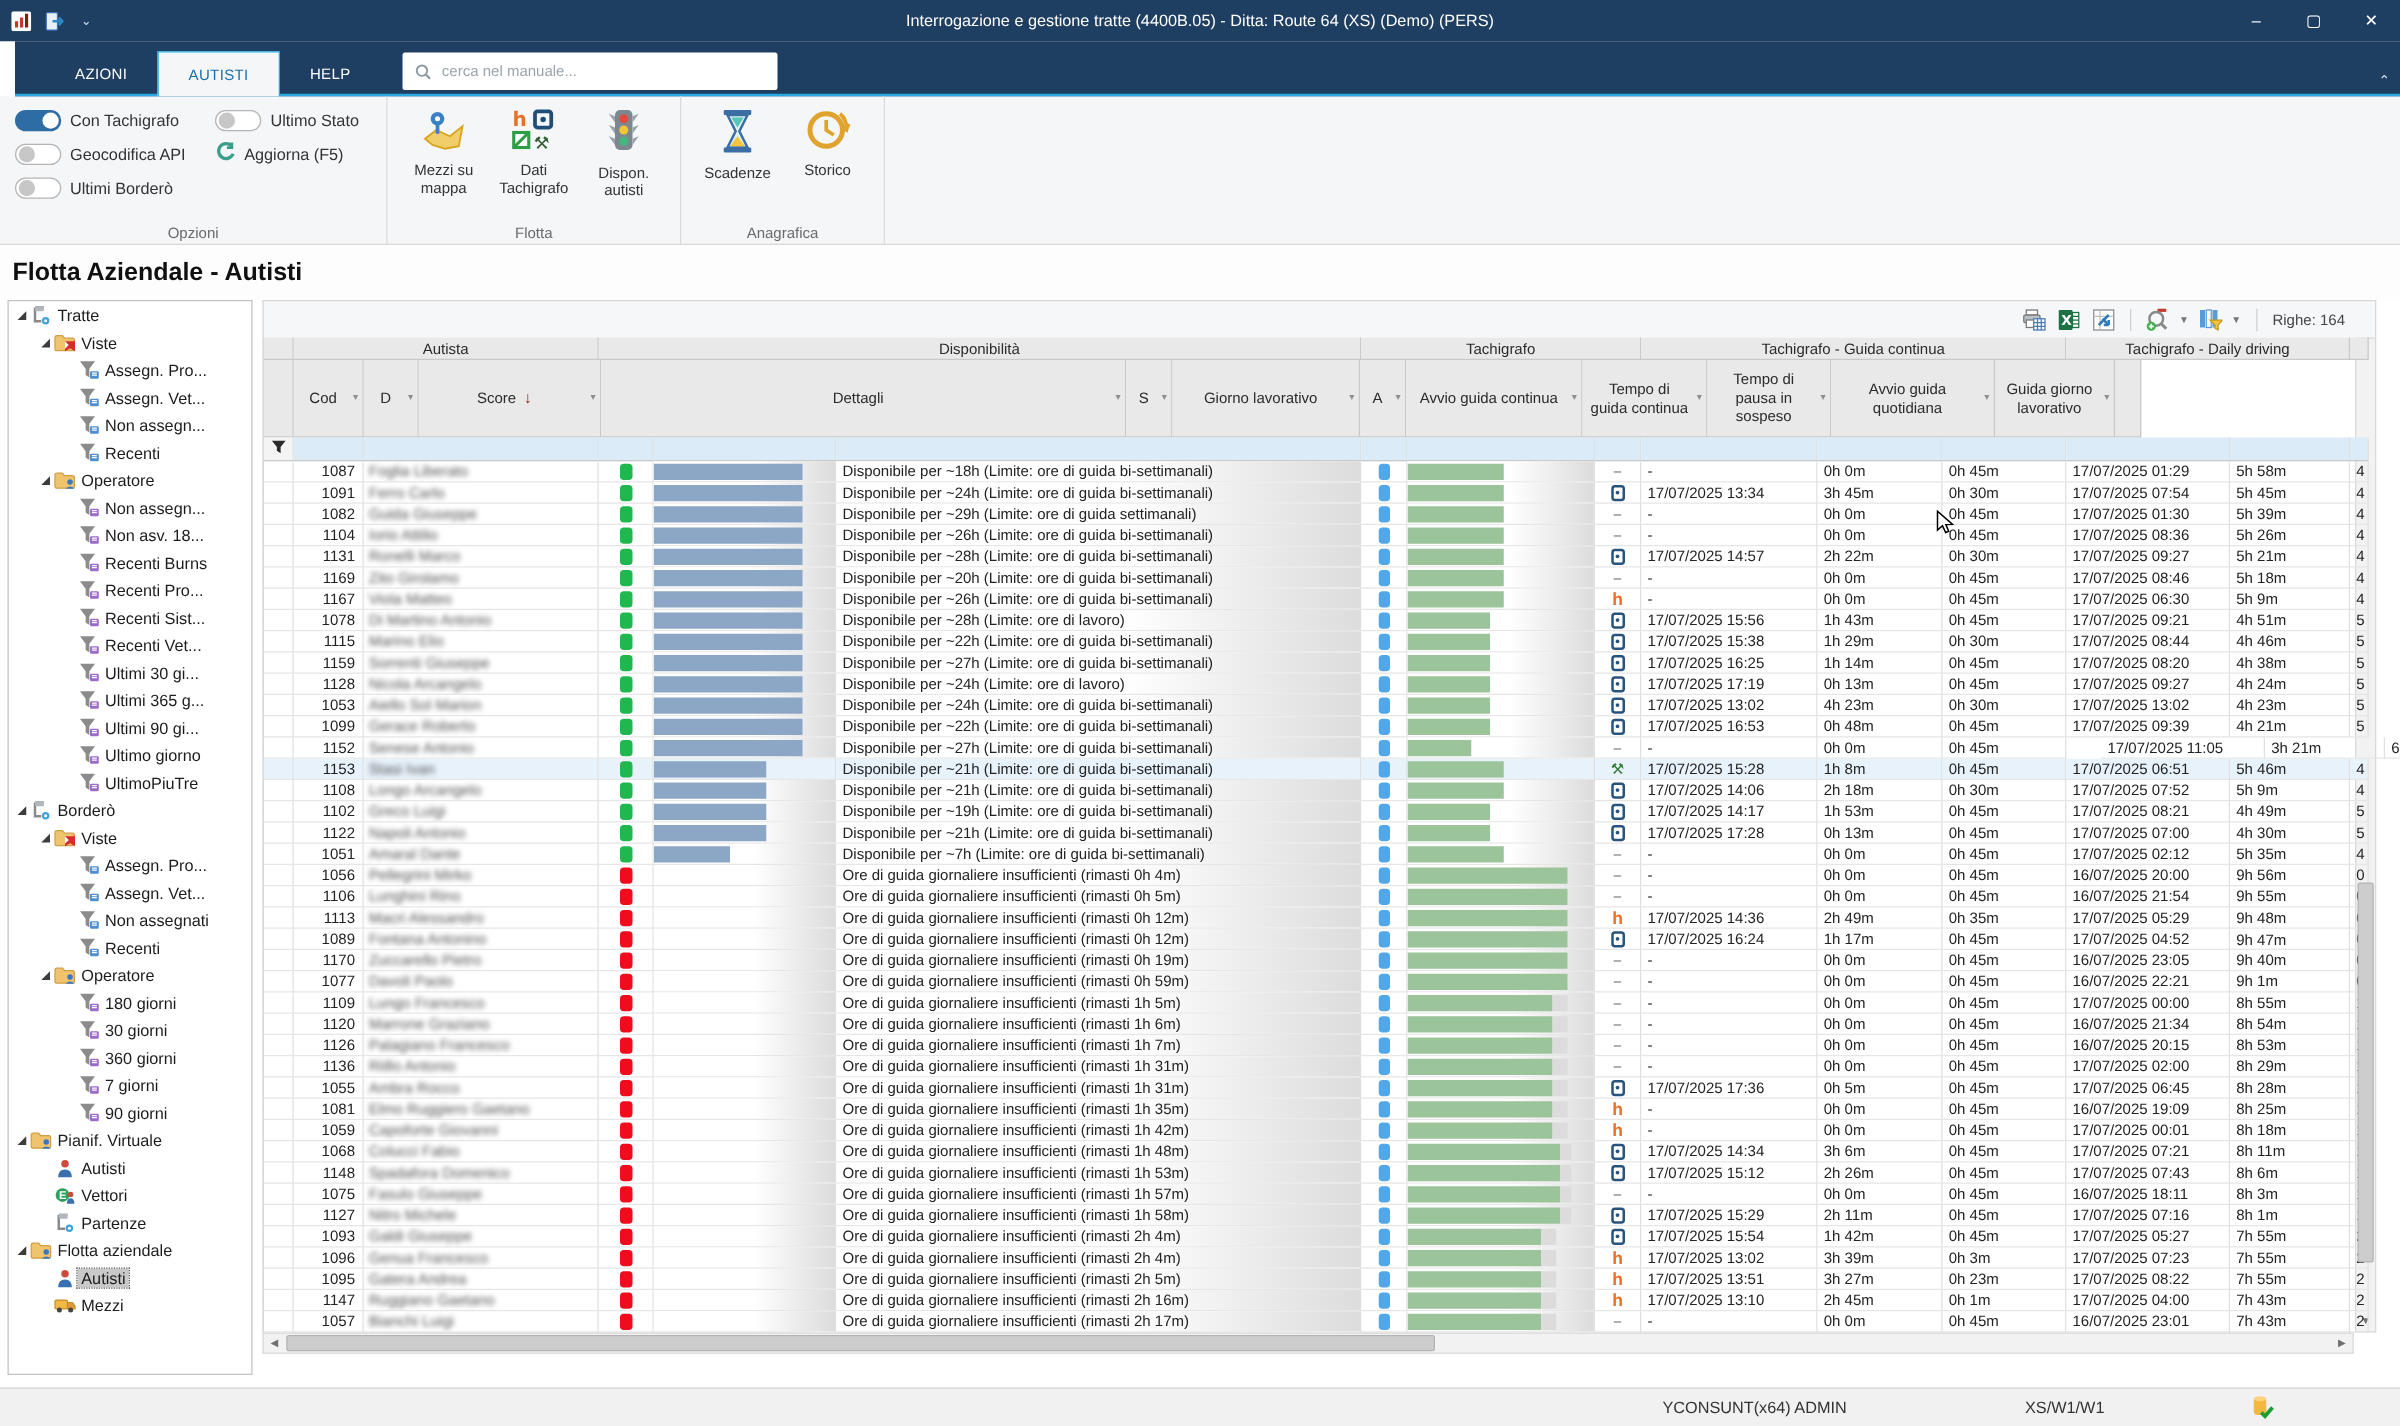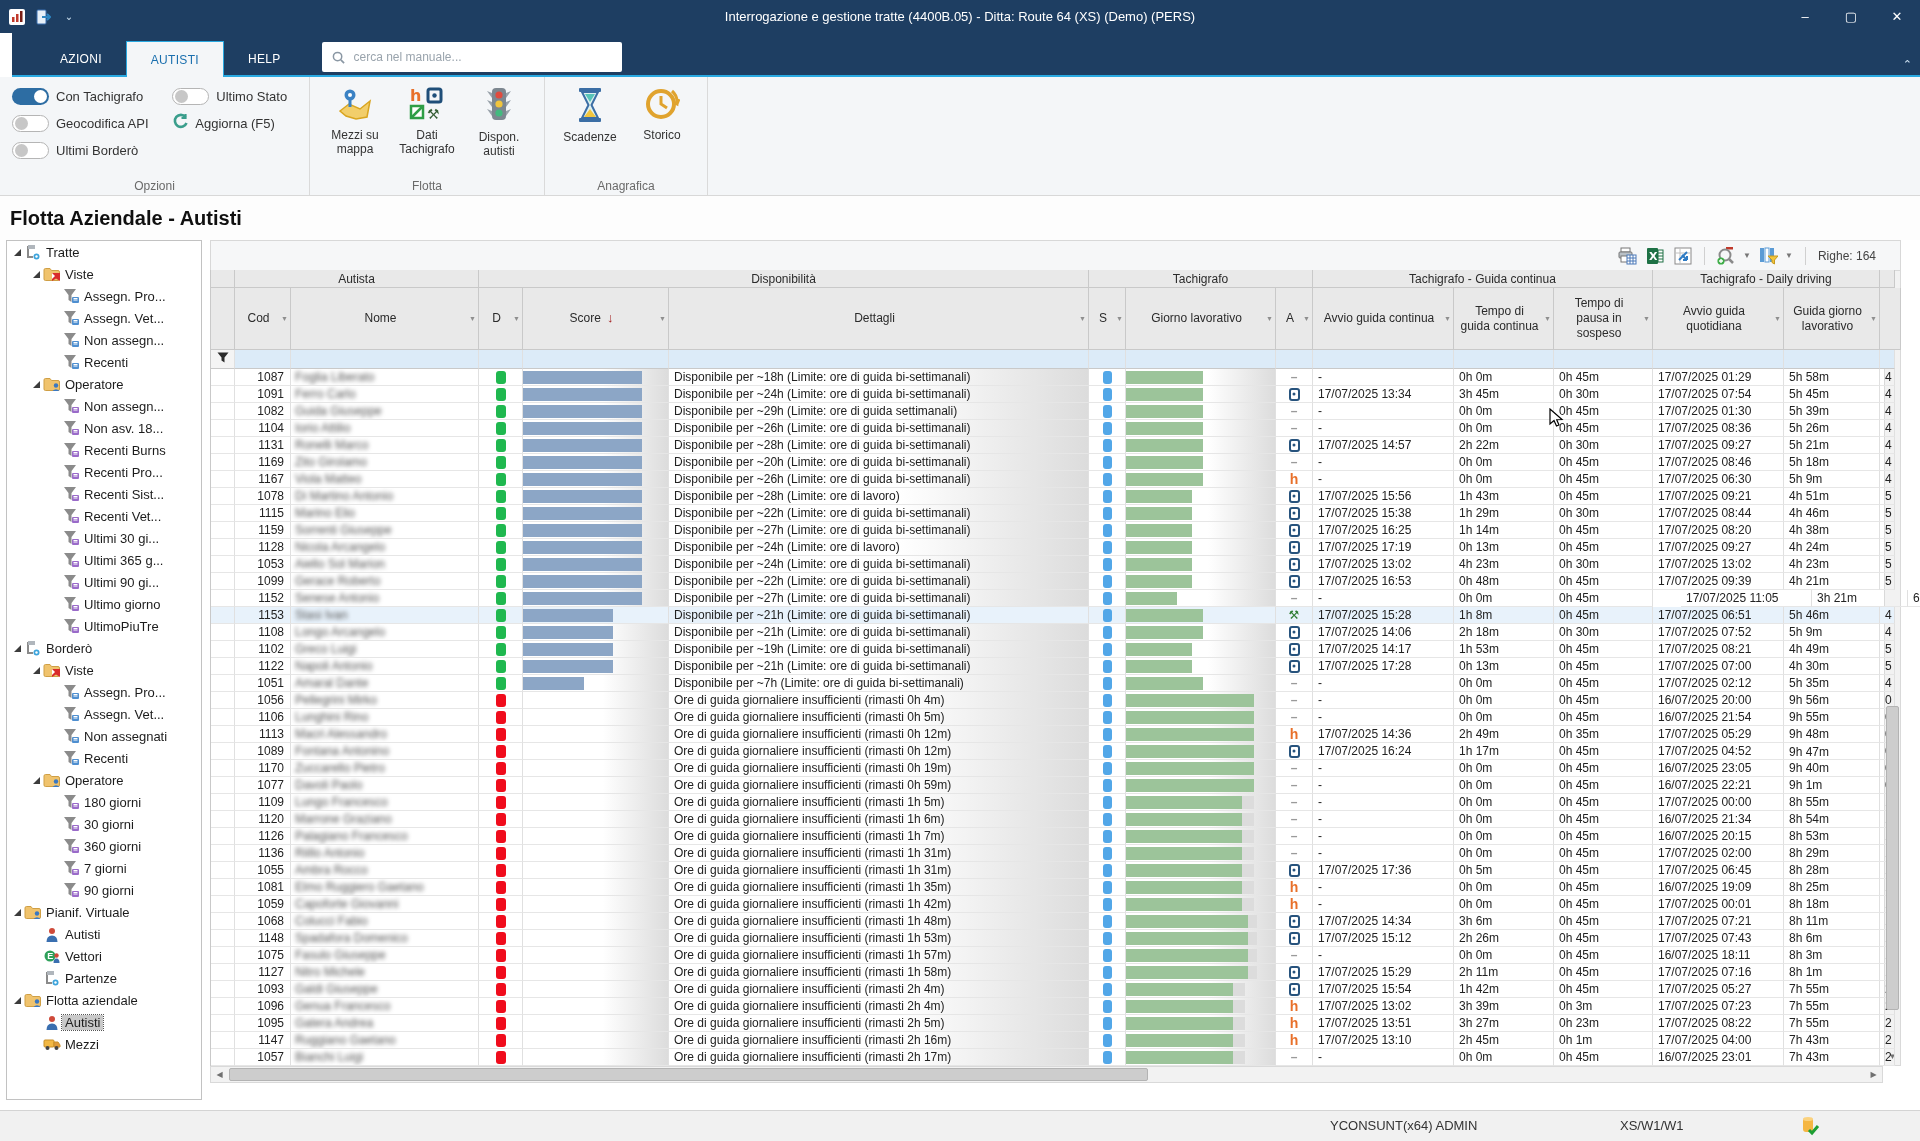--- a/index.html
+++ b/index.html
@@ -778,24 +778,20 @@
               <span>Tachigrafo - Daily driving</span>
             </div>
             <div class="gcell " style="width:15px;flex:0 0 15px;"></div>
           </div>
           <div class="grow ghdr">
             <div class="gcell " style="width:24px;flex:0 0 24px;"></div>
             <div class="gcell " style="width:56px;flex:0 0 56px;">
               <span>Cod</span>
               <span class="dd">▼</span>
             </div>
-            <div class="gcell " style="width:188px;flex:0 0 188px;">
-              <span>Nome</span>
-              <span class="dd">▼</span>
-            </div>
             <div class="gcell " style="width:44px;flex:0 0 44px;">
               <span>D</span>
               <span class="dd">▼</span>
             </div>
             <div class="gcell " style="width:146px;flex:0 0 146px;">
               <span>Score</span>
               <span class="sortarrow">↓</span>
               <span class="dd">▼</span>
             </div>
             <div class="gcell " style="width:420px;flex:0 0 420px;">

